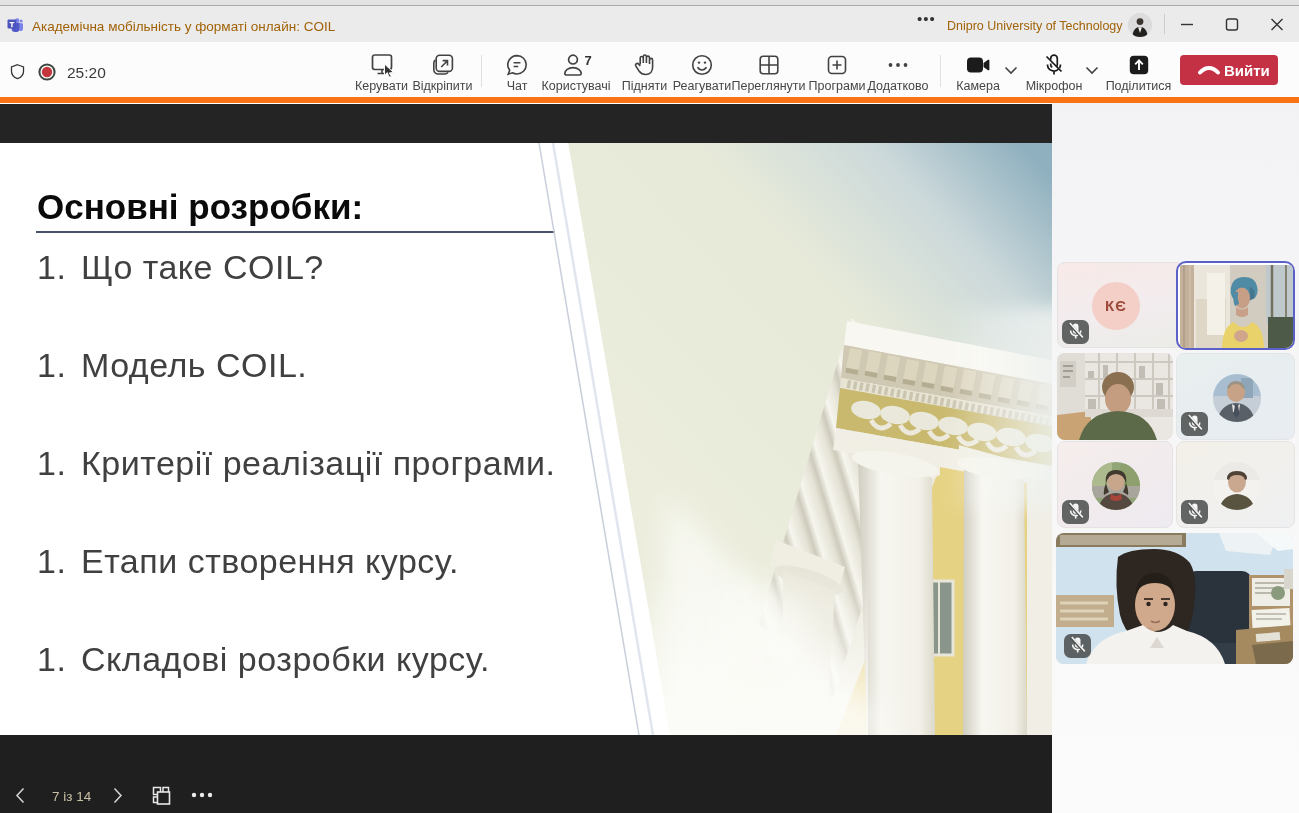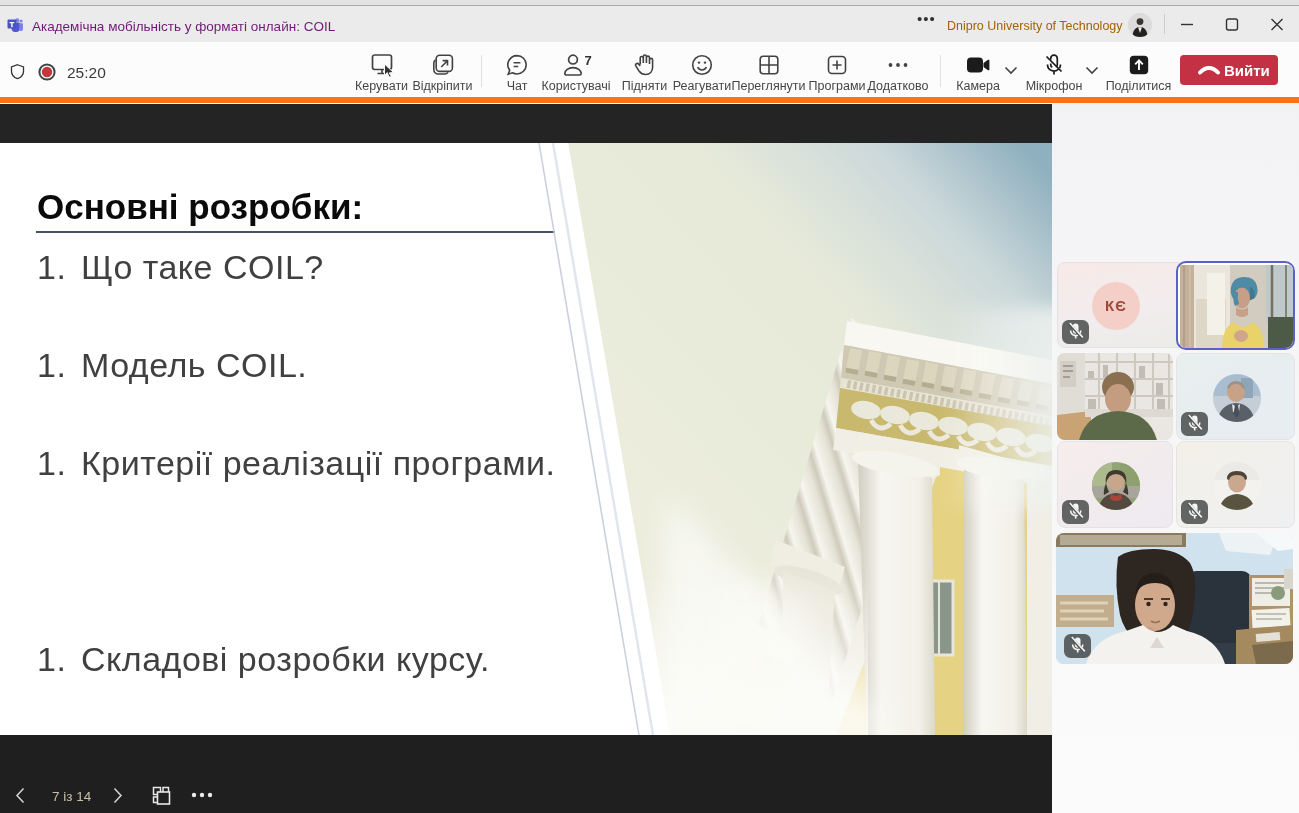--- a/index.html
+++ b/index.html
@@ -6,21 +6,21 @@
   html,body { width:1299px; height:813px; overflow:hidden; background:#fff;
     font-family:"Liberation Sans", sans-serif; }
   .abs { position:absolute; }
   #page { position:relative; width:1299px; height:813px; }
 
   
   #topstrip { left:0; top:0; width:1299px; height:6px; background:#e3e3e3; border-bottom:1px solid #aaa; }
 
   
   #titlebar { left:0; top:6px; width:1299px; height:36px; background:#ebebeb; }
-  #titlebar .title { position:absolute; left:32px; top:12.5px; font-size:13.5px; color:#701a75; }
+  #titlebar .title { position:absolute; left:32px; top:12.5px; font-size:13.5px; color:#a16207; }
 
   
   #toolbar { left:0; top:42px; width:1299px; height:61px; background:#fcfcfc; border-bottom:6px solid #f97316; }
   .tbtn { position:absolute; text-align:center; color:#484644; }
   .tbtn .lbl { font-size:12.5px; color:#484644; display:block; margin-top:-2px; }
   .sep { position:absolute; width:1px; background:#e0e0e0; top:13px; height:32px; }
 
   
   #stage-top { left:0; top:104px; width:1052px; height:39px; background:#242424; }
   #slide { left:0; top:143px; width:1052px; height:592px; background:#ffffff; }
@@ -198,20 +198,21 @@
       <span style="position:absolute;left:44px;top:6.5px;font-size:15px;font-weight:bold;color:#ffffff;">Вийти</span>
     </div>
   </div>
   <div class="abs" id="stage-top"></div>
   <div class="abs" id="slide">
     <div class="sl-h">Основні розробки:</div>
     <div class="sl-underline"></div>
     <div class="sl-item" style="top:104.7px;"><span class="num">1.</span>Що таке COIL?</div>
     <div class="sl-item" style="top:202.7px;"><span class="num">1.</span>Модель COIL.</div>
     <div class="sl-item" style="top:300.7px;"><span class="num">1.</span>Критерії реалізації програми.</div>
+    <div class="sl-item" style="top:398.7px;"><span class="num">1.</span>Етапи створення курсу.</div>
     <div class="sl-item" style="top:496.7px;"><span class="num">1.</span>Складові розробки курсу.</div>
     <svg style="position:absolute;left:536px;top:0;" width="516" height="592" viewBox="0 0 516 592">
       <defs>
         <linearGradient id="sky" x1="150" y1="420" x2="540" y2="60" gradientUnits="userSpaceOnUse">
           <stop offset="0" stop-color="#eceddc"></stop>
           <stop offset="0.55" stop-color="#e7ead9"></stop>
           <stop offset="0.8" stop-color="#cbd8da"></stop>
           <stop offset="1" stop-color="#8fb0bf"></stop>
         </linearGradient>
         <linearGradient id="soffit" x1="315" y1="175" x2="338" y2="168" gradientUnits="userSpaceOnUse" spreadMethod="repeat">

